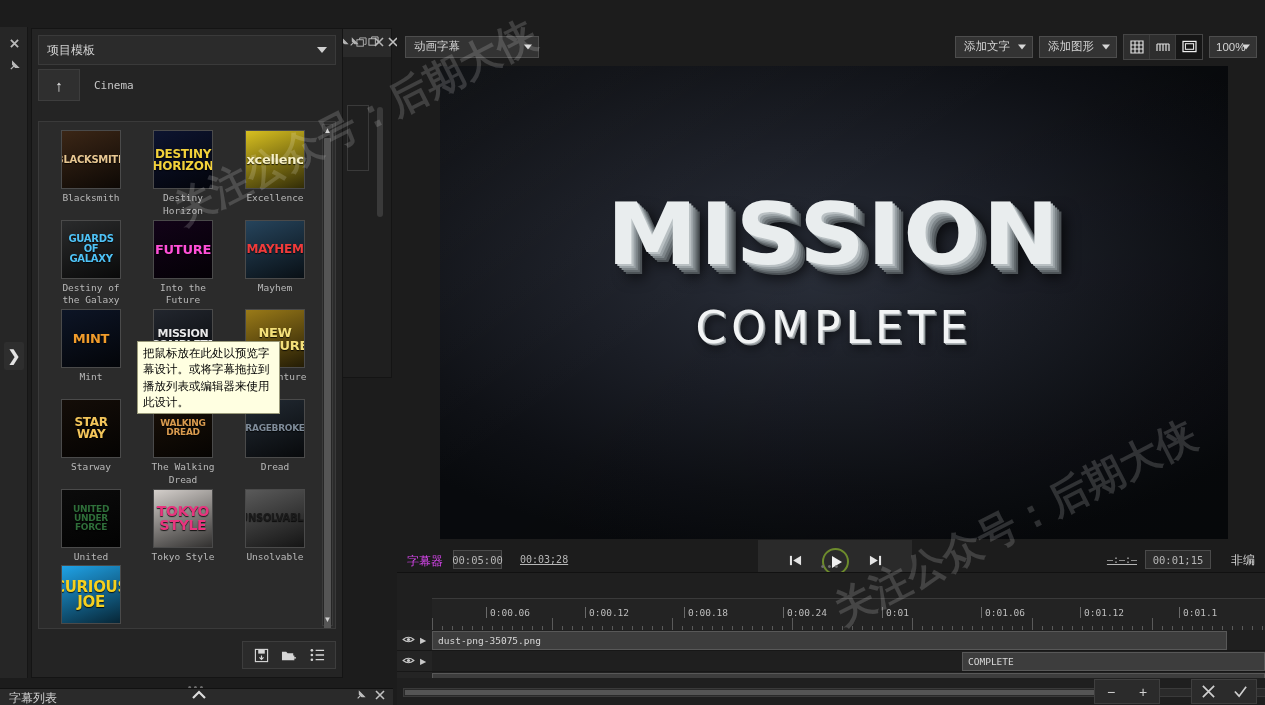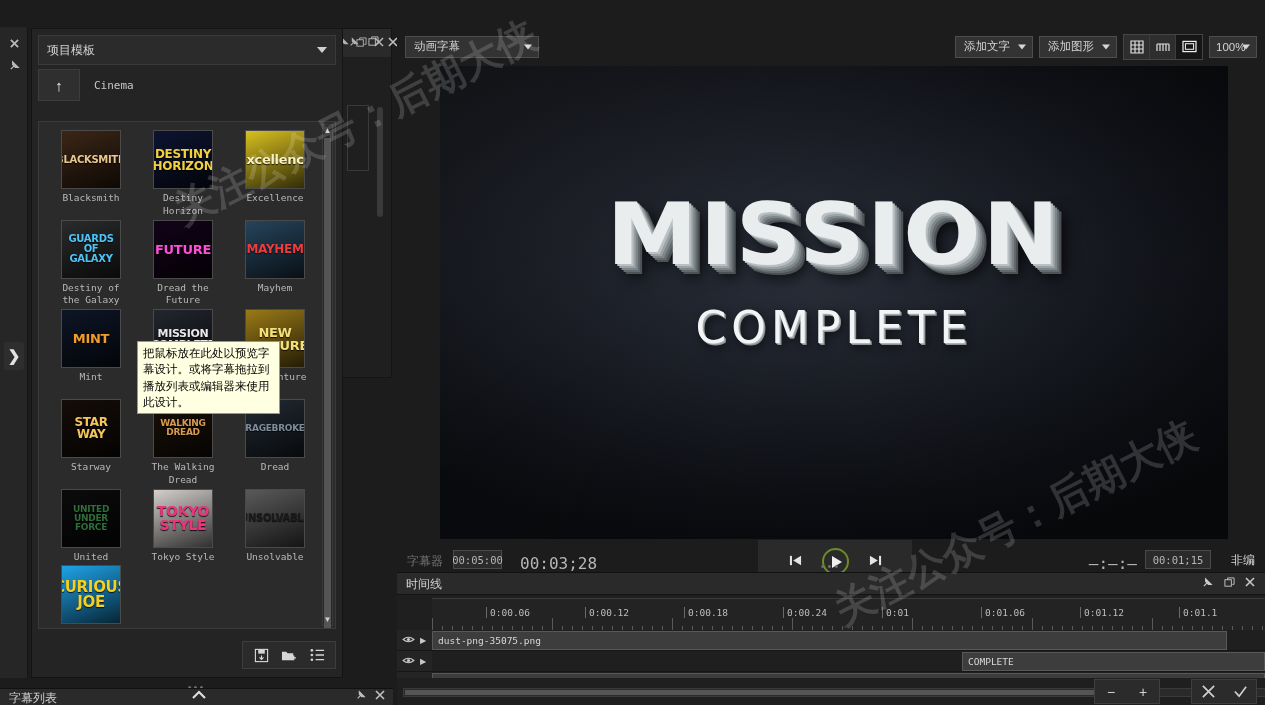--- a/index.html
+++ b/index.html
@@ -203,29 +203,29 @@
   }
   .v-complete {
     position:absolute; left:0; right:0; top:236px; text-align:center;
     font-family:"DejaVu Sans", sans-serif; font-weight:500;
     font-size:44px; letter-spacing:5px; color:#f2f4f5;
     text-shadow:1px 1px 0 #aab0b3, 2px 2px 0 #8b9194, 3px 4px 10px rgba(0,0,0,.8);
     z-index:2;
   }
 
   .pbar { position:absolute; left:0; top:511px; width:868px; height:45px; }
-  .pbar .lbl { position:absolute; left:10px; top:14px; font-size:12px; color:#737373; }
+  .pbar .lbl { position:absolute; left:10px; top:14px; font-size:12px; color:#d946ef; }
   .tfield {
     position:absolute; height:19px; background:#2b2b2b; border:1px solid #4a4a4a;
     font-family:"DejaVu Sans Mono", monospace; font-size:10.5px; color:#b6b6b6;
     display:flex; align-items:center; justify-content:center; padding:0 5px;
   }
   .ttext {
     position:absolute; font-family:"DejaVu Sans Mono", monospace;
-    font-size:16px; color:#b6b6b6;
+    font-size:10px; color:#b6b6b6;text-decoration:underline;
   }
   .transport {
     position:absolute; left:361px; top:1px; width:154px; height:43px;
     background:#2a2a2a; display:flex; align-items:center; justify-content:center; gap:20px;
   }
   .tbtn { color:#e4e4e4; font-size:14px; cursor:pointer; line-height:1; }
   .playbtn {
     width:27px; height:27px; border-radius:50%; border:2px solid #6d8b2c;
     display:flex; align-items:center; justify-content:center; cursor:pointer;
   }
@@ -399,21 +399,21 @@
               <div>the Galaxy</div>
             </div>
           </div>
           <div class="cell">
             <div class="thumb" style="background: linear-gradient(160deg, rgb(18, 3, 24) 0%, rgb(0, 0, 0) 130%);">
               <div class="tx" style="color: rgb(255, 79, 216); font-size: 13px;">
                 <div>FUTURE</div>
               </div>
             </div>
             <div class="cap">
-              <div>Dread the</div>
+              <div>Into the</div>
               <div>Future</div>
             </div>
           </div>
           <div class="cell">
             <div class="thumb" style="background: linear-gradient(160deg, rgb(38, 68, 92) 0%, rgb(0, 0, 0) 130%);">
               <div class="tx" style="color: rgb(239, 59, 59); font-size: 12px;">
                 <div>MAYHEM</div>
               </div>
             </div>
             <div class="cap">
@@ -676,39 +676,20 @@
 
       <span class="ttext" style="right:128px; top:15px">—:—:—</span>
       <span class="tfield" style="right:54px; top:11px; width:66px">00:01;15</span>
       <span class="nb">非编</span>
     </div>
   </div>
 
   <div class="handle-dots">•••</div>
 
   <div class="tl">
-    <div class="tl-head">
-      <span class="t">时间线</span>
-      <span class="ic" style="right:52px">
-        <svg width="11" height="11" viewBox="0 0 12 12">
-            <path d="M2 10 L5 7 M4 2 L10 8 L7 8 L4 5 Z" stroke="#c9c9c9" stroke-width="1.3" fill="#c9c9c9"></path>
-          </svg>
-      </span>
-      <span class="ic" style="right:30px">
-        <svg width="11" height="11" viewBox="0 0 12 12">
-            <rect x="1" y="3" width="7" height="7" fill="none" stroke="#c9c9c9"></rect>
-            <path d="M4 3 V1 H11 V8 H9" fill="none" stroke="#c9c9c9"></path>
-          </svg>
-      </span>
-      <span class="ic" style="right:10px">
-        <svg width="10" height="10" viewBox="0 0 10 10">
-            <path d="M1 1 L9 9 M9 1 L1 9" stroke="#c9c9c9" stroke-width="1.6"></path>
-          </svg>
-      </span>
-    </div>
 
     <div class="ruler">
       <div class="ticks" id="rulerticks">
           <div class="tick" style="left: 0px; height: 12px;"></div>
           <div class="tick" style="left: 10px; height: 4px;"></div>
           <div class="tick" style="left: 20px; height: 4px;"></div>
           <div class="tick" style="left: 30px; height: 4px;"></div>
           <div class="tick" style="left: 40px; height: 4px;"></div>
           <div class="tick" style="left: 50px; height: 4px;"></div>
           <div class="tick" style="left: 60px; height: 4px;"></div>

